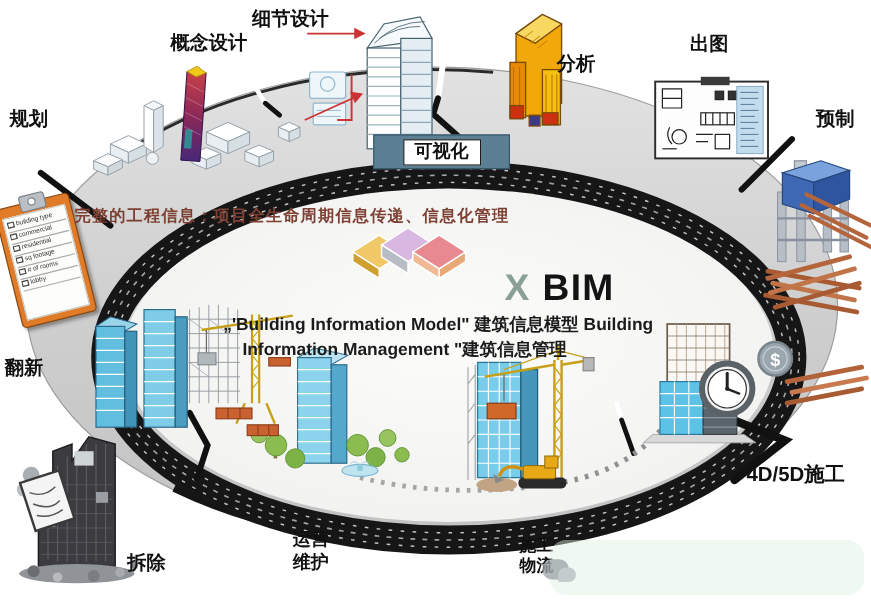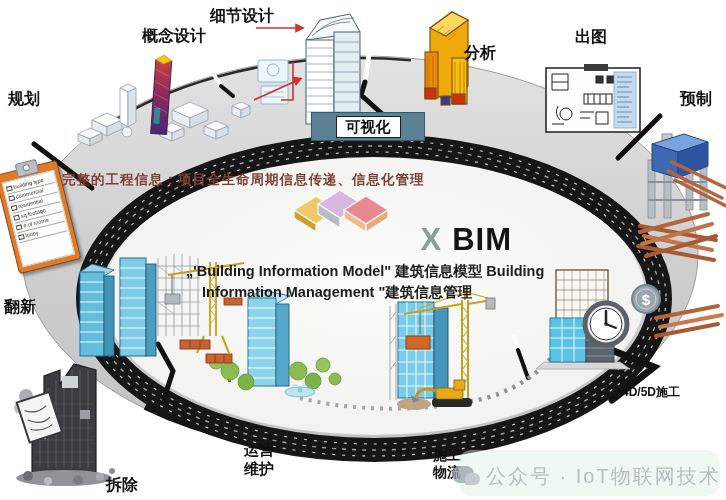--- a/index.html
+++ b/index.html
@@ -2,21 +2,21 @@
 <html><head>
 <meta charset="utf-8">
 <style>
   html,body{margin:0;padding:0;background:#fff;}
   #stage{position:relative;width:726px;height:500px;overflow:hidden;background:#fff;
          font-family:"Liberation Sans","DejaVu Sans",sans-serif;}
   #scene{position:absolute;left:0;top:0;}
   .label{position:absolute;font-weight:700;color:#101010;font-size:16px;
          font-family:"Liberation Serif","DejaVu Serif",serif;white-space:nowrap;}
   .label.two{line-height:19px;}
-  .label-4d{font-size:12px;font-weight:800;font-family:"Liberation Sans",sans-serif;}
+  .label-4d{font-size:17px;font-weight:800;font-family:"Liberation Sans",sans-serif;}
   .banner{position:absolute;left:311px;top:112px;width:112px;height:27px;background:#5b7f93;
           border:1px solid #39576a;display:flex;align-items:center;justify-content:center;}
   .banner-inner{background:#fff;border:1.5px solid #1d1d1d;padding:0 9px;font-size:15px;
           font-weight:700;color:#111;line-height:20px;font-family:"Liberation Serif",serif;}
   .info-line{position:absolute;left:62px;top:171px;width:620px;
           color:#7d4033;font-size:13.5px;font-weight:700;letter-spacing:1px;
           font-family:"Liberation Serif","DejaVu Serif",serif;}
   .xbim{position:absolute;left:252px;top:222px;width:260px;text-align:right;
           font-size:31px;font-weight:800;letter-spacing:1px;}
   .xbim .x{color:#8aa094;margin-right:10px;}
@@ -370,21 +370,21 @@
 </div>
 
 <div class="label" style="left:106px;top:26px;margin-left:36px;">概念设计</div>
 <div class="label" style="left:210px;top:6px;">细节设计</div>
 <div class="label" style="left:464px;top:7px;margin-top:36px;">分析</div>
 <div class="label" style="left:575px;top:27px;">出图</div>
 <div class="label" style="left:8px;top:89px;">规划</div>
 <div class="label" style="left:680px;top:89px;">预制</div>
 <div class="label" style="left:4px;top:297px;">翻新</div>
 <div class="label label-4d" style="left:622px;top:384px;">4D/5D施工</div>
-<div class="label" style="left:106px;top:459px;margin-top:16px;">拆除</div>
+<div class="label" style="left:106px;top:459px;">拆除</div>
 <div class="label two" style="left:244px;top:441px;font-size:15px;">
   <div>运营</div>
   <div>维护</div>
 </div>
 <div class="label two" style="left:433px;top:447px;font-size:14px;line-height:17px;">
   <div>施工</div>
   <div>物流</div>
 </div>
 
 <div class="banner">
@@ -398,15 +398,14 @@
 <div class="desc">
   <div class="l1">„'Building Information Model" 建筑信息模型  Building</div>
   <div class="l2">Information Management "建筑信息管理</div>
 </div>
 
 <div class="watermark-box"></div>
 <div class="bubble-icon">
   <div class="b1"></div>
       <div class="b2"></div>
 </div>
-<div class="watermark">公众号 · IoT物联网技术</div>
 
 </div>
 
 </body></html>

